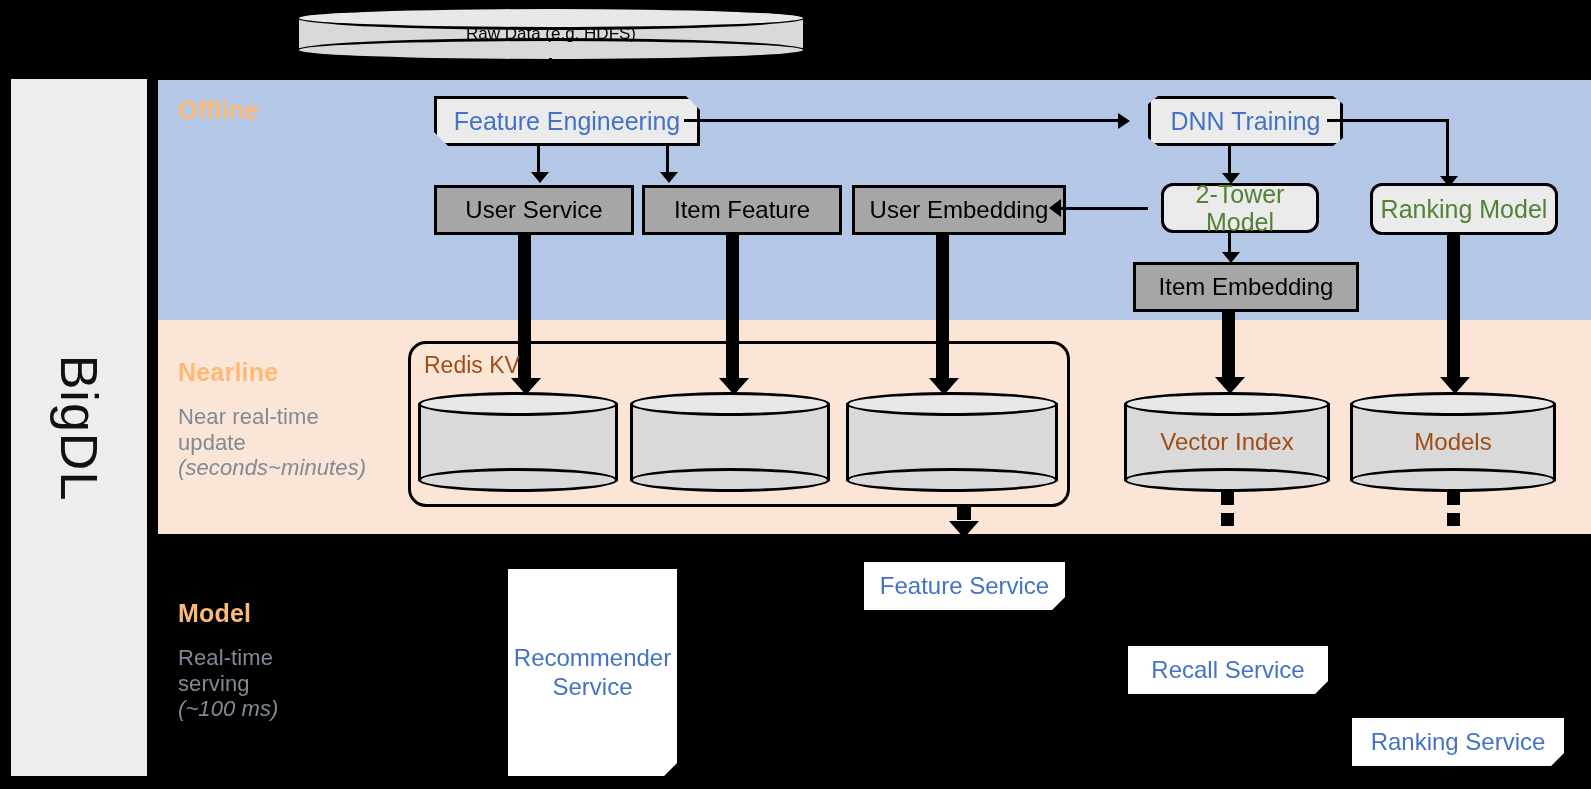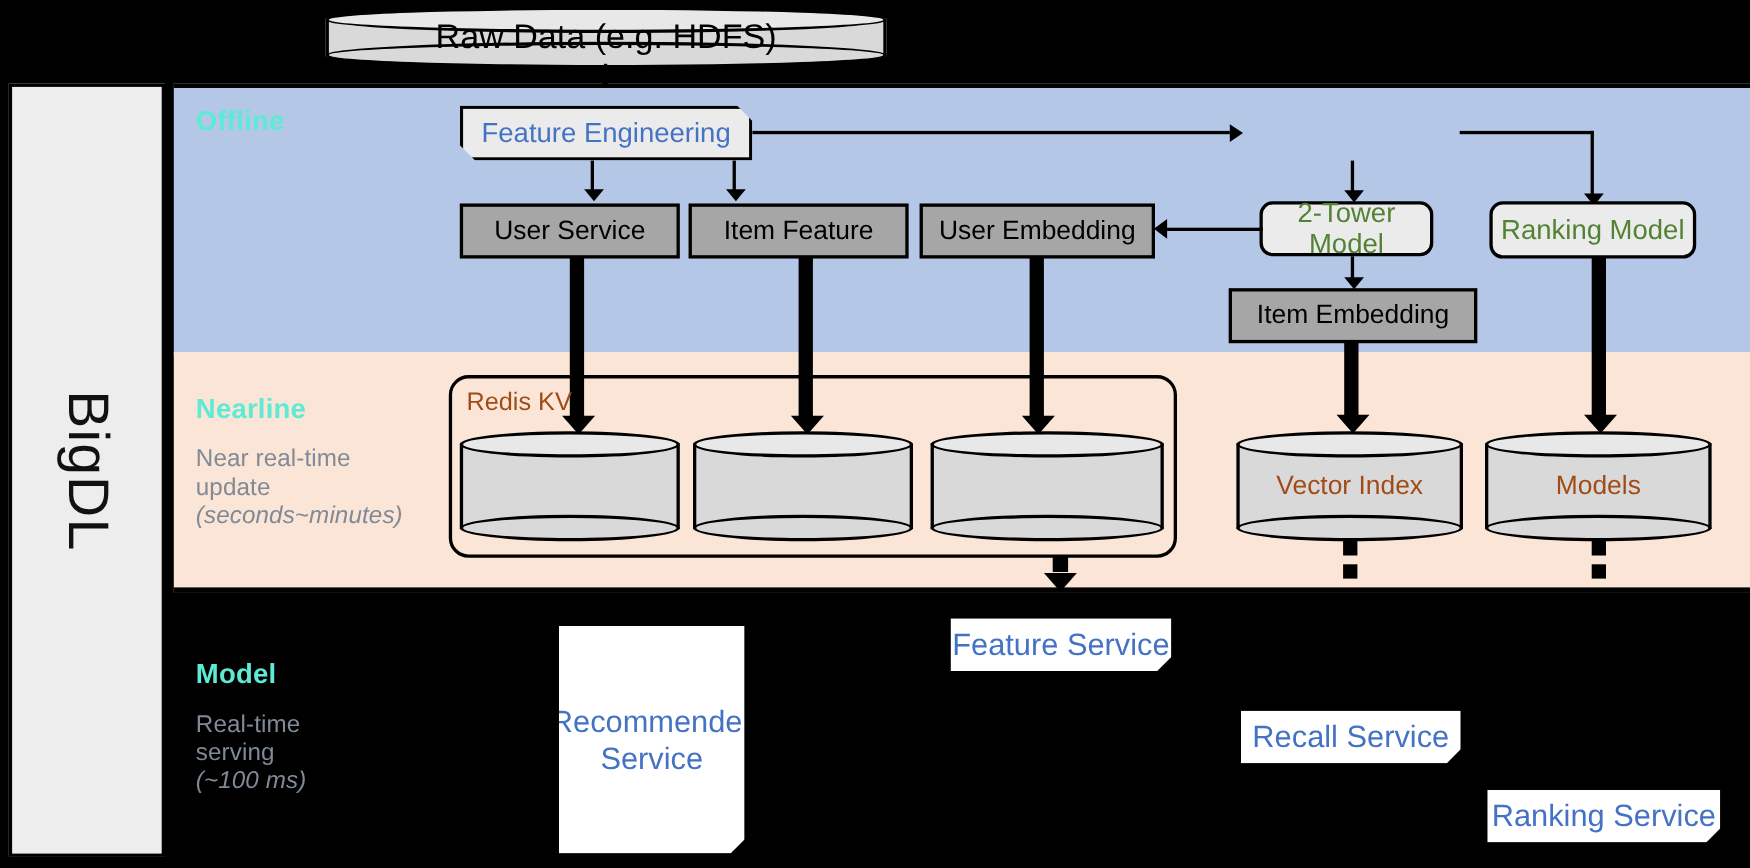--- a/index.html
+++ b/index.html
@@ -5,32 +5,32 @@
   html,body{margin:0;padding:0;background:#000;}
   body{font-family:"Liberation Sans","DejaVu Sans",sans-serif;}
   #stage{position:relative;width:1591px;height:789px;background:#000;overflow:hidden;}
 
   
   .band{position:absolute;left:158px;right:0;}
   #band-offline{top:76px;height:240px;background:#b4c7e7;border-top:4px solid #000;border-bottom:4px solid #000;}
   #band-nearline{top:320px;height:214px;background:#fbe5d6;border-bottom:5px solid #000;}
   #band-online{top:539px;height:250px;background:#000;}
 
-  .band-title{position:absolute;color:#5eead4;font-size:25px;font-weight:600;letter-spacing:.2px;text-align:right;}
+  .band-title{position:absolute;color:#fdba74;font-size:25px;font-weight:600;letter-spacing:.2px;text-align:right;}
   .band-sub{position:absolute;color:#808a96;font-size:22px;line-height:1.17;letter-spacing:.1px;}
   .band-sub i{font-style:italic;}
 
   
   #bigdl{position:absolute;left:8px;top:76px;width:136px;height:697px;background:#ededed;
          border:3px solid #000;display:flex;align-items:center;justify-content:center;}
   #bigdl span{transform:rotate(90deg);white-space:nowrap;font-size:52px;color:#111;letter-spacing:1px;}
 
   
   .box{position:absolute;box-sizing:border-box;display:flex;align-items:center;justify-content:center;
-       text-align:center;line-height:1.12;}
+       text-align:center;line-height:1.12;margin-left:16px;}
 
   .store{background:#a6a6a6;border:3px solid #000;color:#000;font-size:24px;}
 
   .flagbox{background:#ebebeb;border:3px solid #000;color:#4472c4;font-size:25px;}
   .cut-tr-bl{clip-path:polygon(0 0, calc(100% - 14px) 0, 100% 14px, 100% 100%, 14px 100%, 0 calc(100% - 14px));}
   .cut-4{clip-path:polygon(10px 0,calc(100% - 10px) 0,100% 8px,100% calc(100% - 8px),calc(100% - 10px) 100%,10px 100%,0 calc(100% - 8px),0 8px);}
 
   .rounded{background:#ebebeb;border:3px solid #000;border-radius:12px;color:#548235;font-size:25px;}
 
   
@@ -39,21 +39,21 @@
              border-left:3px solid #000;border-right:3px solid #000;}
   .cyl .top{position:absolute;left:0;right:0;top:0;height:24px;background:#e8e8e8;
             border:3px solid #000;border-radius:50%;box-sizing:border-box;}
   .cyl .bot{position:absolute;left:0;right:0;bottom:0;height:24px;background:#d9d9d9;
             border:3px solid #000;border-radius:50%;box-sizing:border-box;}
   .cyl .lbl{position:absolute;left:0;right:0;top:0;bottom:0;display:flex;align-items:center;
             justify-content:center;color:#a14c17;font-size:24px;z-index:4;}
 
   
   .doc{position:absolute;background:#fff;color:#4472c4;display:flex;align-items:center;
-       justify-content:center;text-align:center;font-size:28px;line-height:1.2;
+       justify-content:center;text-align:center;font-size:24px;line-height:1.2;
        clip-path:polygon(0 0,100% 0,100% calc(100% - 13px),calc(100% - 13px) 100%,0 100%);}
   .doc .fold{position:absolute;right:0;bottom:0;width:13px;height:13px;background:#d9d9d9;
              clip-path:polygon(0 100%,100% 0,100% 100%);}
 
   
   #redis-box{position:absolute;border:3px solid #000;border-radius:18px;box-sizing:border-box;}
   #redis-label{position:absolute;color:#a14c17;font-size:23px;}
 
   
   .ln{position:absolute;background:#000;}
@@ -95,30 +95,33 @@
   <div class="band-sub" style="left:178px;top:645px;width:210px;">
     <span>Real-time</span><br>
     <span>serving</span><br>
     <i>(~100 ms)</i>
   </div>
 
   <div class="cyl" style="left:296px;top:6px;width:510px;height:56px;">
     <div class="body"></div>
       <div class="bot"></div>
       <div class="top"></div>
-    <div class="lbl" style="color:#000;font-size:31px;">Raw Data (e.g. HDFS)</div>
+    <div class="lbl" style="color:#000;font-size:17px;">Raw Data (e.g. HDFS)</div>
   </div>
 
   <div class="ln thin-v" style="left:549px;top:58px;height:20px;"></div>
   <div class="ahead-d fat" style="left:535px;top:62px;"></div>
 
   <div class="box flagbox cut-tr-bl" style="left:418px;top:96px;width:266px;height:50px;">
     <span>Feature Engineering</span>
   </div>
 
+  <div class="box flagbox cut-4" style="left:1132px;top:96px;width:195px;height:50px;">
+    <span>DNN Training</span>
+  </div>
 
   <div class="ln thin-h" style="left:684px;top:119px;width:434px;"></div>
   <div class="ahead-r" style="left:1118px;top:113px;"></div>
 
   <div class="ln thin-v" style="left:537px;top:146px;height:30px;"></div>
   <div class="ahead-d" style="left:531px;top:172px;"></div>
   <div class="ln thin-v" style="left:666px;top:146px;height:30px;"></div>
   <div class="ahead-d" style="left:660px;top:172px;"></div>
 
   <div class="ln thin-v" style="left:1228px;top:146px;height:32px;"></div>

